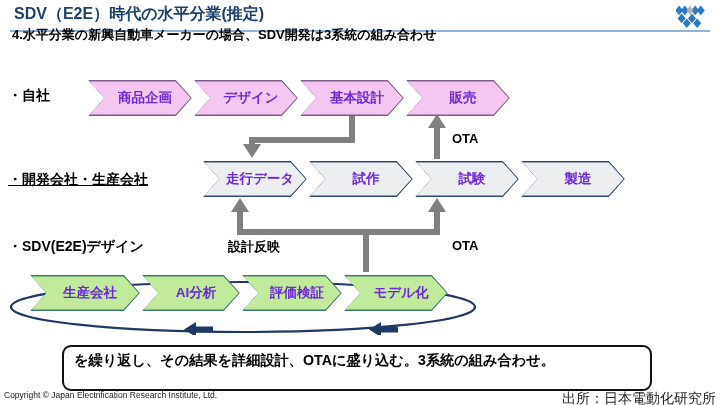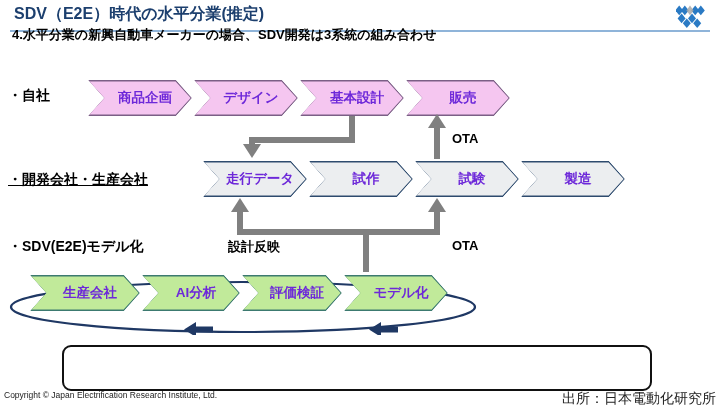--- a/index.html
+++ b/index.html
@@ -211,21 +211,21 @@
   </g>
   <g fill="#a8a8a8" opacity="0.85">
     <polygon points="17.5,3 22,9 17.5,15 13,9"></polygon>
   </g>
 </svg>
 
 <div id="headline">4.水平分業の新興自動車メーカーの場合、SDV開発は3系統の組み合わせ</div>
 
 <div class="row-label" id="label-row-0">・自社</div>
 <div class="row-label" id="label-row-1">・開発会社・生産会社</div>
-<div class="row-label" id="label-row-2">・SDV(E2E)モデル化</div>
+<div class="row-label" id="label-row-2">・SDV(E2E)デザイン</div>
 
 <svg id="loop-ellipse" viewBox="0 0 470 56">
   <ellipse cx="235" cy="28" rx="232" ry="25" fill="none" stroke="#1f3864" stroke-width="2.2"></ellipse>
   <polygon points="205,53.5 188,53.5 188,49 176,56.5 188,64 188,59.5 205,59.5" fill="#1f3864" transform="translate(0,-6)"></polygon>
   <polygon points="390,53.5 373,53.5 373,49 361,56.5 373,64 373,59.5 390,59.5" fill="#1f3864" transform="translate(0,-6)"></polygon>
 </svg>
 
 <div class="chev-row" id="chev-row-0">
   <div class="chev pink" style="left:0px;width:104px">
       <span class="chev-inner">商品企画</span>
@@ -291,16 +291,17 @@
 
     <polygon points="437,198 428,212 446,212"></polygon>
   </g>
 </svg>
 
 <div class="conn-label" id="conn-ota-top">OTA</div>
 <div class="conn-label" id="conn-hanei">設計反映</div>
 <div class="conn-label" id="conn-ota-mid">OTA</div>
 
 <div id="point-box">
+  <span class="pl">を繰り返し、その結果を詳細設計、OTAに盛り込む。3系統の組み合わせ。</span>
 </div>
 
 <div id="footer-copyright">Copyright © Japan Electrification Research Institute, Ltd.</div>
 <div id="footer-source">出所：日本電動化研究所</div>
 
 </body></html>

